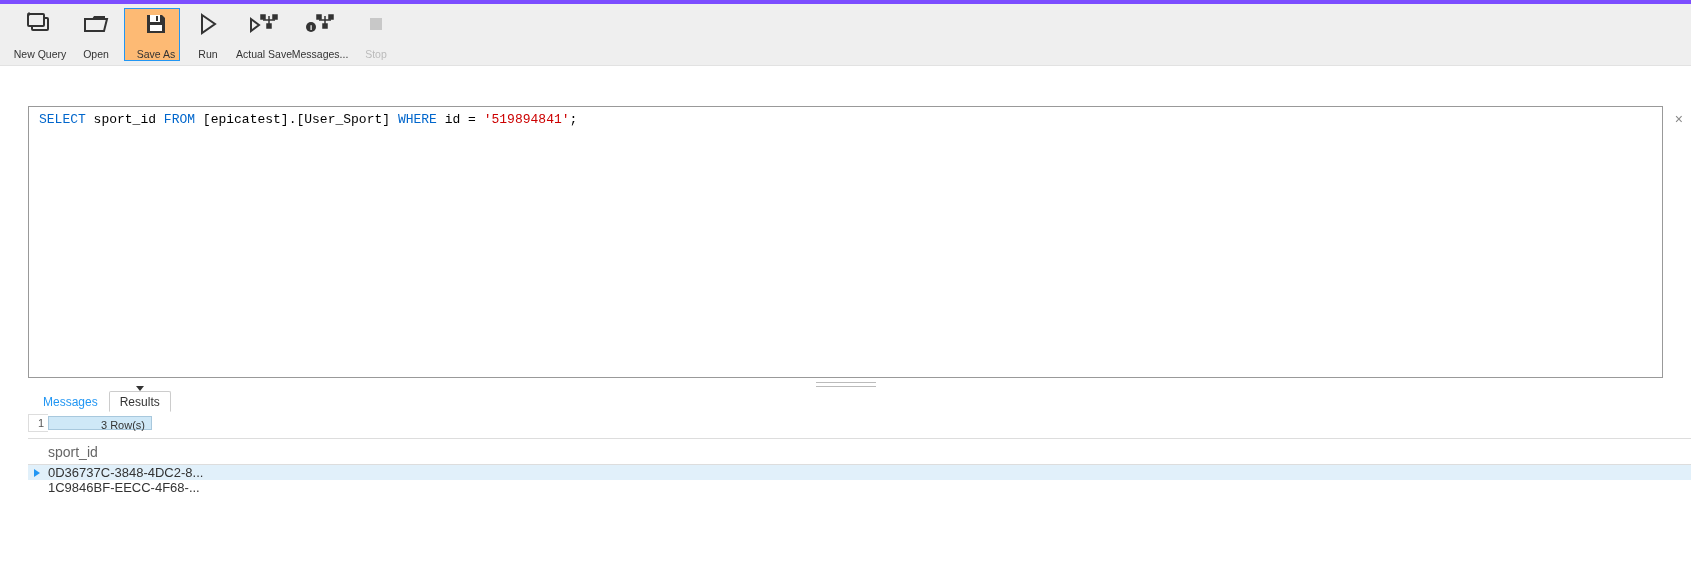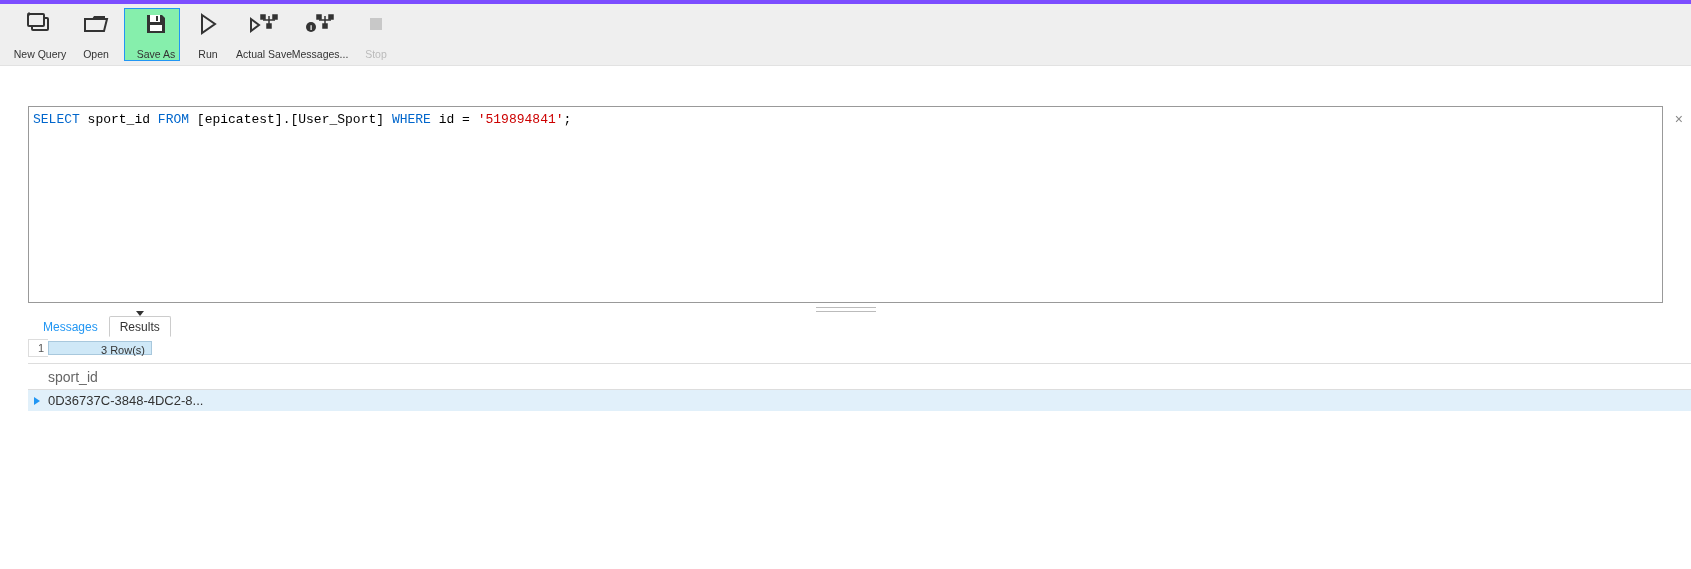--- a/index.html
+++ b/index.html
@@ -17,32 +17,32 @@
     width: 56px;
     display: flex;
     flex-direction: column;
     align-items: center;
     justify-content: center;
     cursor: pointer;
     border: 1px solid transparent;
     margin: 4px 0;
     position: relative;
   }
-  .tool-btn.selected { border: 1px solid #2196f3; background: #86efac; padding-left: 8px; }
+  .tool-btn.selected { border: 1px solid #2196f3; background: #fdba74; padding-left: 8px; }
   .tool-btn .icon { height: 28px; display: flex; align-items: center; justify-content: center; }
   .tool-btn .lbl { font-size: 10.5px; color: #333; margin-top: 10px; white-space: nowrap; }
   .tool-btn.disabled .lbl { color: #bbb; }
   .tool-btn.disabled .icon svg rect { fill: #c8c8c8; }
   .editor-wrap { position: relative; padding: 0 28px; }
   .close-x { position: absolute; right: 8px; top: 6px; font-size: 14px; color: #888; cursor: pointer; line-height: 1; font-family: Arial; }
   .editor {
     margin-top: 40px;
-    height: 197px;
+    height: 272px;
     border: 1px solid #999;
-    padding: 4px 4px;
+    padding: 4px 10px;
     font-family: Consolas, "Courier New", monospace;
     font-size: 13px;
     line-height: 1.4;
     white-space: pre;
     overflow: auto;
     color: #000;
   }
   .kw { color: #0066cc; }
   .str { color: #cc0000; }
   .split-handle {
@@ -119,21 +119,21 @@
     align-items: center;
     height: 26px;
     border-bottom: 1px solid #ddd;
     background: #fff;
   }
   .grid-gutter { width: 18px; flex-shrink: 0; }
   .grid-col-name { font-size: 14px; color: #666; padding-left: 2px; }
   .grid-row {
     display: flex;
     align-items: center;
-    height: 21px;
+    height: 15px;
     font-size: 13px;
     color: #333;
   }
   .grid-row.selected { background: #e1f0fa; }
   .grid-row .gutter { width: 18px; flex-shrink: 0; display: flex; justify-content: center; align-items:center; }
   .grid-row .cell { padding-left: 2px; }
   .row-marker {
     width: 0; height: 0;
     border-top: 4px solid transparent;
     border-bottom: 4px solid transparent;
@@ -260,13 +260,17 @@
   <div class="grid-header">
     <div class="grid-gutter"></div>
     <div class="grid-col-name">sport_id</div>
   </div>
   <div class="grid-row selected">
     <div class="gutter">
         <div class="row-marker"></div>
       </div>
     <div class="cell">0D36737C-3848-4DC2-8...</div>
   </div>
+  <div class="grid-row">
+    <div class="gutter"></div>
+    <div class="cell">1C9846BF-EECC-4F68-...</div>
+  </div>
 </div>
 
 </body></html>

